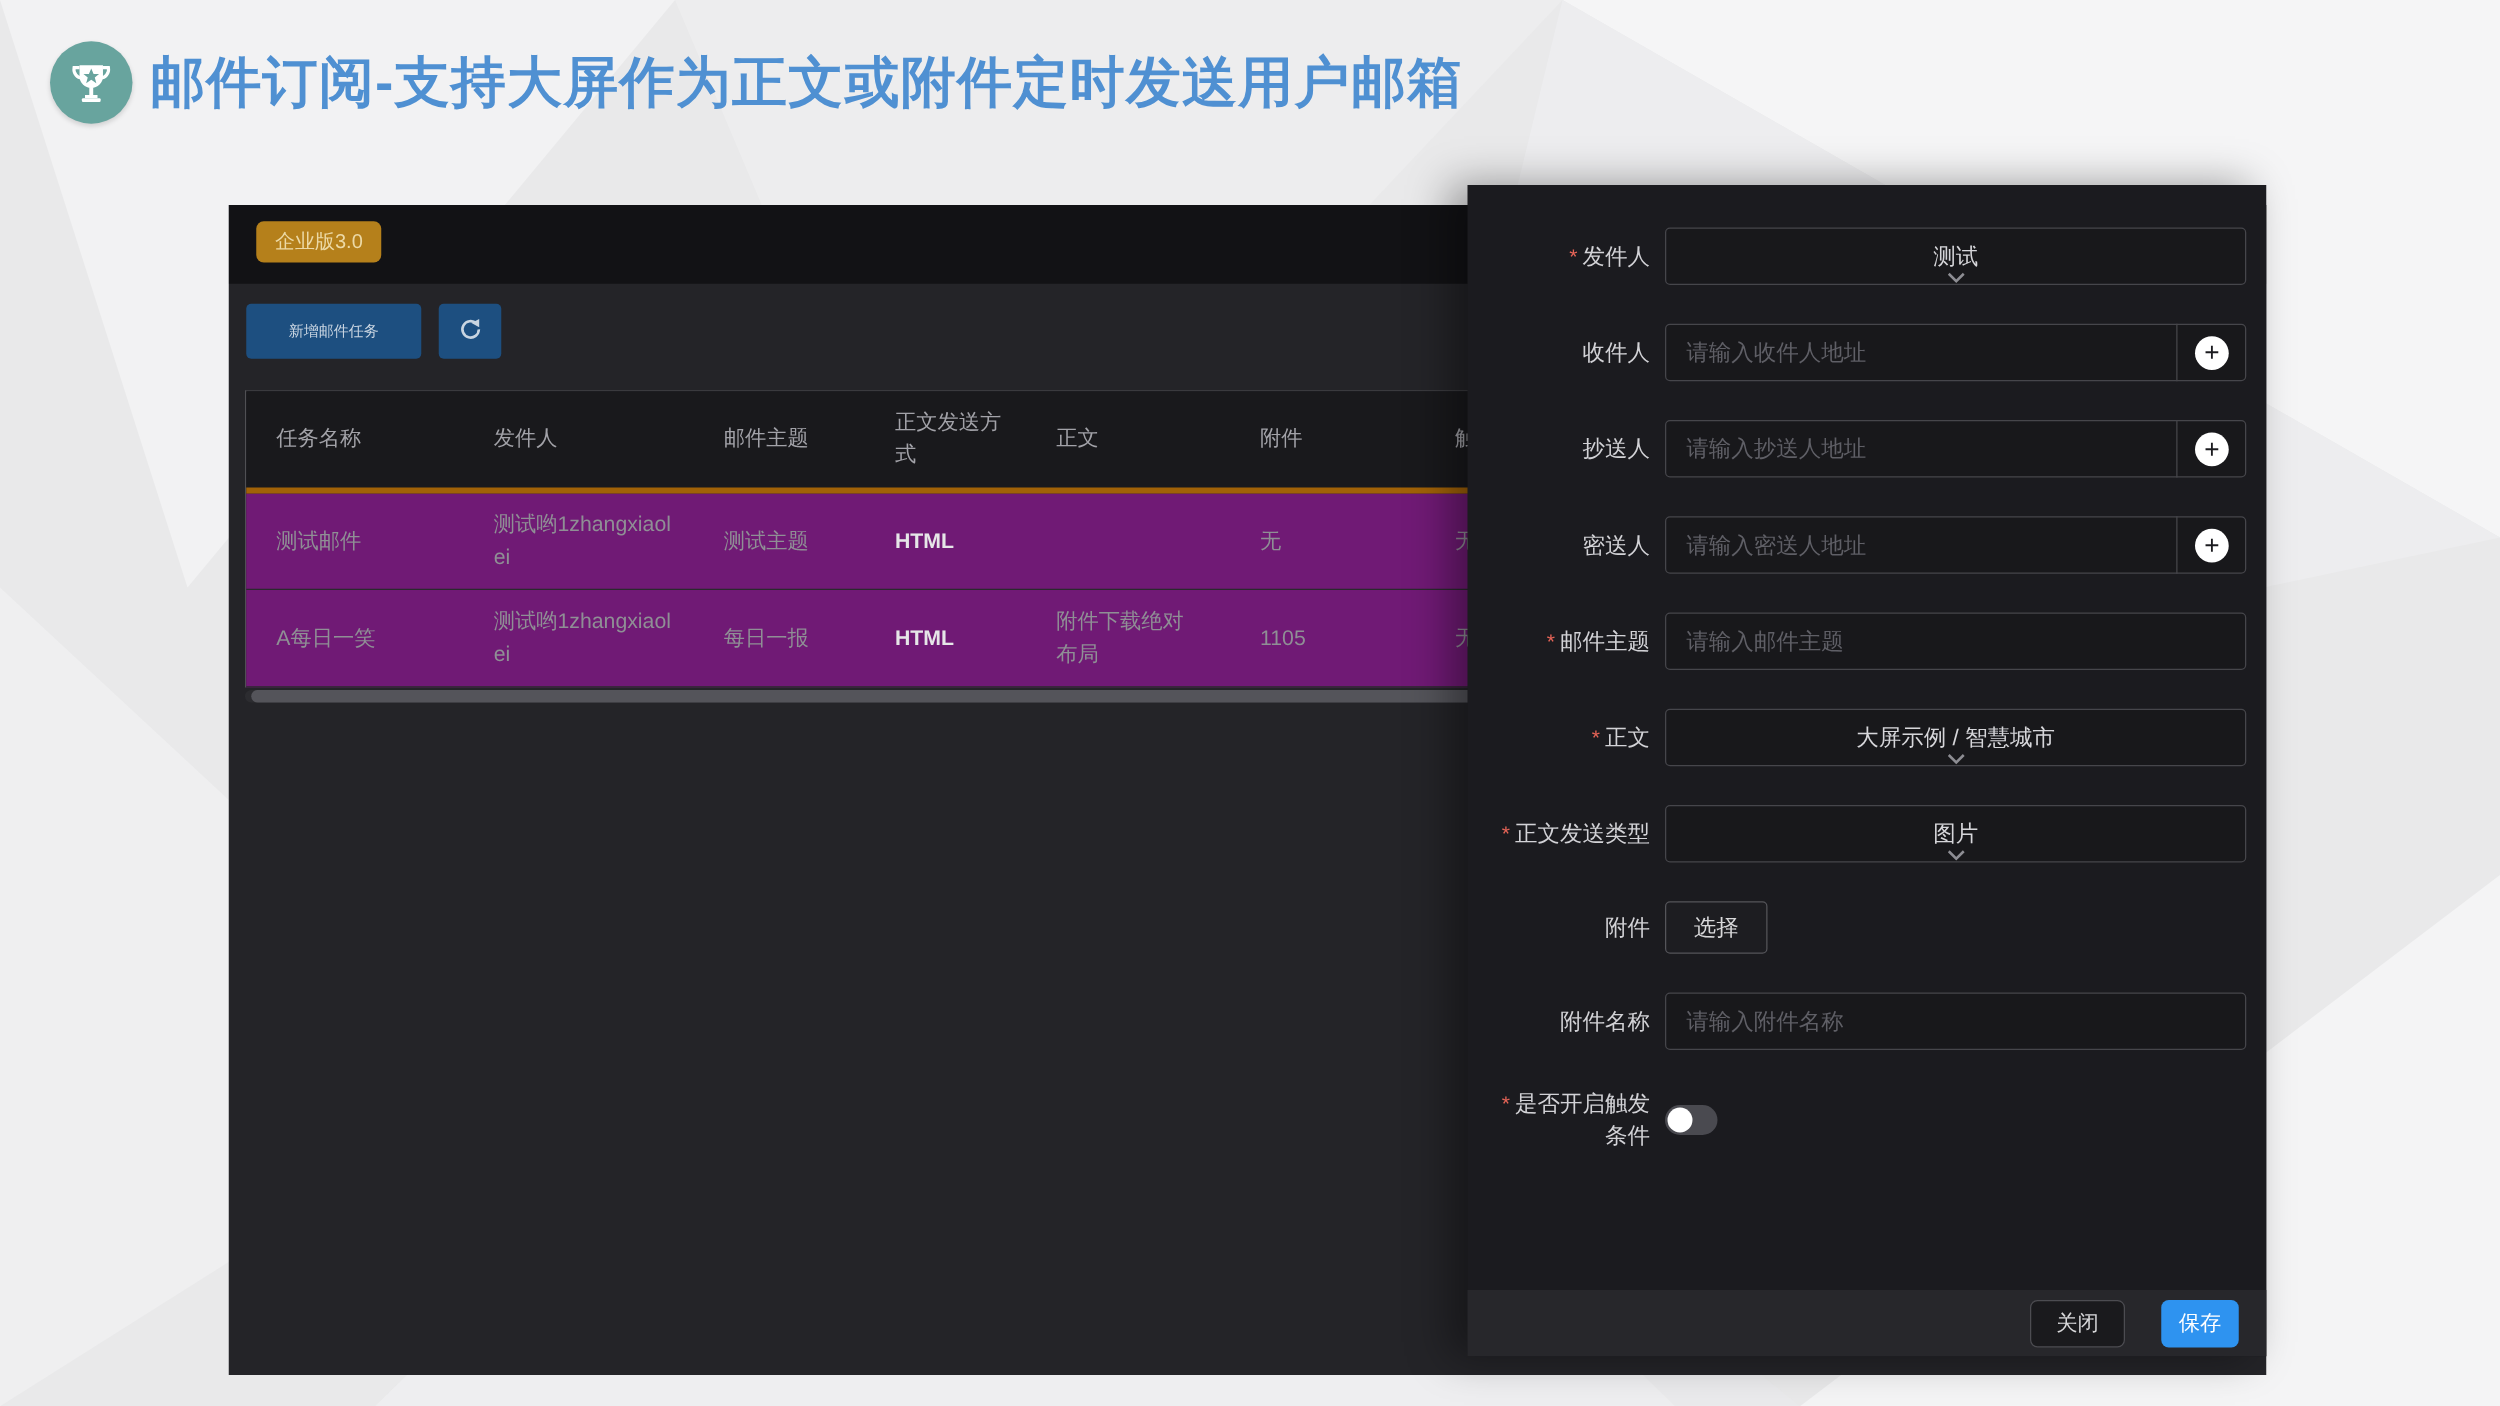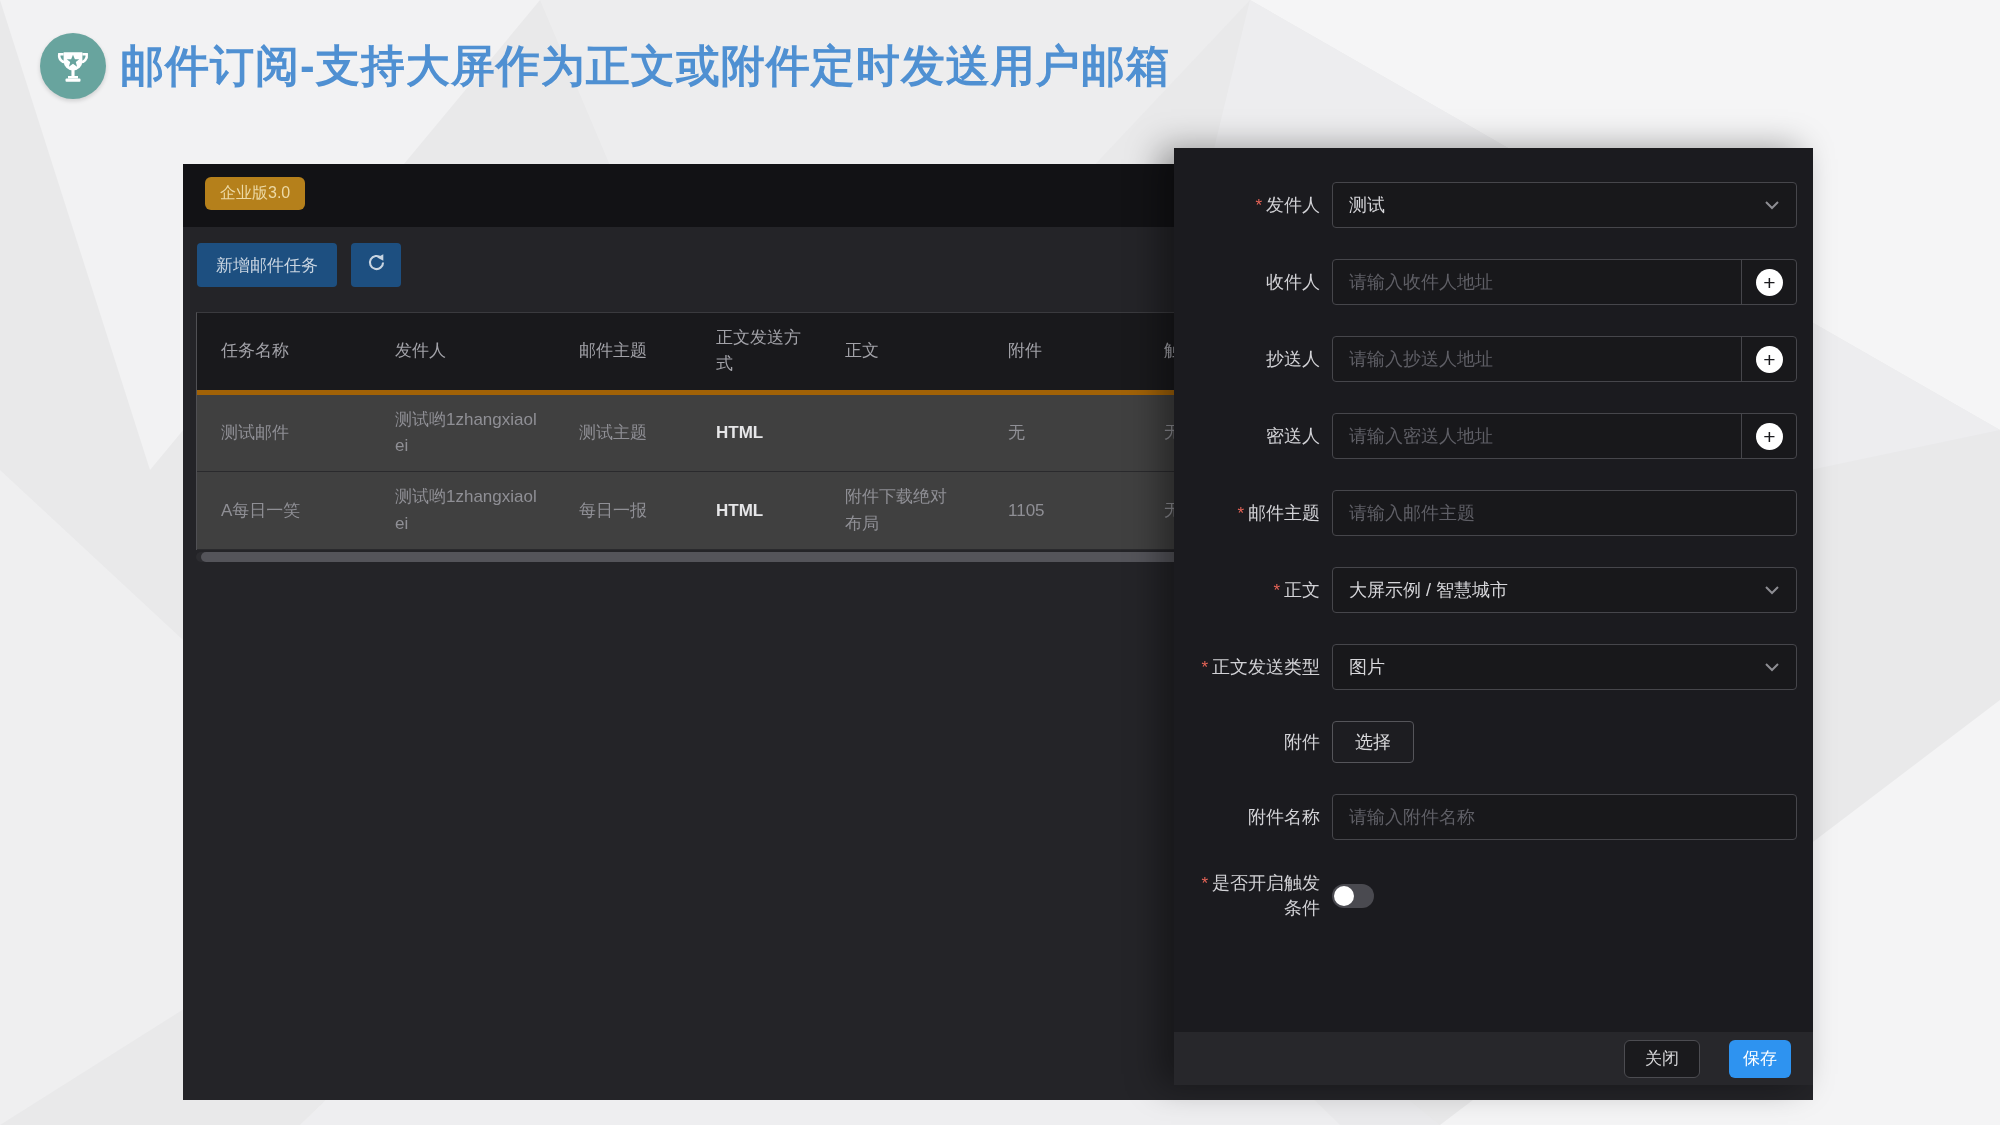--- a/index.html
+++ b/index.html
@@ -13,27 +13,27 @@
   .page-header { position:absolute; left:40px; top:33px; z-index:2; display:flex; align-items:center; }
   .trophy-badge { width:66px; height:66px; border-radius:50%; background:#68a49e; display:flex; align-items:center; justify-content:center; box-shadow:0 2px 4px rgba(0,0,0,.15); flex:0 0 auto; }
   .page-title { margin-left:14px; font-size:44px; font-weight:bold; color:#4f90d2; letter-spacing:1px; white-space:nowrap; }
 
   
   .app-window { position:absolute; left:183px; top:164px; width:1630px; height:936px; background:#242428; z-index:1; overflow:hidden; }
   .app-topbar { height:63px; background:#121215; }
   .version-badge { display:inline-block; margin:13px 0 0 22px; padding:6px 15px; background:#b5801b; color:#ecd9a6; font-size:16px; border-radius:6px; }
 
   .app-toolbar { display:flex; gap:14px; margin:16px 0 0 14px; }
-  .btn-navy { height:44px; background:#1d4f80; color:#c9d5e1; font-size:17px; border:none; border-radius:4px; cursor:pointer; font-family:inherit; display:flex; align-items:center; justify-content:center; }
+  .btn-navy { height:44px; background:#1d4f80; color:#c9d5e1; font-size:12px; border:none; border-radius:4px; cursor:pointer; font-family:inherit; display:flex; align-items:center; justify-content:center; }
   .btn-add { width:140px; }
   .btn-refresh { width:50px; }
 
   
   .table-wrap { position:relative; margin:25px 0 0 13px; width:1615px; border-top:1px solid #3a3a3e; border-left:1px solid #505054; }
-  .t-row { display:flex; width:1615px; background:#404040; border-bottom:1px solid #2a2a2d; }
+  .t-row { display:flex; width:1615px; background:#701a75; border-bottom:1px solid #2a2a2d; }
   .t-head { background:#19191c; border-bottom:5px solid #a16207; display:flex; width:1615px; }
   .t-cell { min-height:66px; padding:12px 10px 12px 24px; font-size:17px; color:#8f8f95; display:flex; align-items:center; word-break:break-all; line-height:1.55; }
   .t-head .t-cell { color:#a2a2a8; }
   .c0{width:174px;} .c1{width:184px;} .c2{width:137px;} .c3{width:129px;} .c4{width:163px;} .c5{width:156px;} .c6{flex:1;}
   .cell-html { font-weight:bold; color:#e6e6e8; }
   .cell-clamp { max-width:112px; display:inline-block; }
 
   .h-scrollbar { position:relative; margin:2px 0 0 13px; width:1615px; height:10px; background:#2c2c30; border-radius:5px; }
   .h-scrollbar .thumb { position:absolute; left:5px; top:0; height:10px; width:1570px; background:#54545a; border-radius:5px; }
 
@@ -43,21 +43,21 @@
   .modal-title { color:#ffffff; font-size:20px; }
   .modal-close { color:#ffffff; font-size:22px; font-weight:300; cursor:pointer; line-height:1; }
 
   .modal-body { padding:34px 16px 0 16px; }
   .form-row { display:flex; align-items:center; margin-bottom:31px; }
   .form-label { width:130px; margin-right:12px; text-align:right; font-size:18px; color:#d2d2d6; line-height:24px; flex:0 0 auto; }
   .req { color:#e66457; font-size:17px; margin-right:4px; }
   .form-control { flex:1; }
 
   .ctl { height:46px; background:#18181b; border:1px solid #46464b; border-radius:4px; font-size:18px; color:#d6d6da; width:100%; }
-  .select { display:flex; align-items:center; justify-content:space-between; padding:0 16px; cursor:pointer; }
+  .select { display:flex; align-items:center; justify-content:flex-end; padding:0 16px; cursor:pointer;flex-direction:column; }
   .chevron { width:16px; height:10px; flex:0 0 auto; }
 
   .input-group { position:relative; }
   .text-input { padding:0 16px; outline:none; font-family:inherit; }
   .text-input::placeholder { color:#5f5f66; }
   .with-append .text-input { padding-right:66px; }
   .append { position:absolute; right:0; top:0; bottom:0; width:56px; border-left:1px solid #46464b; display:flex; align-items:center; justify-content:center; cursor:pointer; }
   .plus-circle { width:27px; height:27px; border-radius:50%; background:#ffffff; color:#1b1b1f; display:flex; align-items:center; justify-content:center; font-size:21px; line-height:1; font-weight:400; }
 
   .btn-choose { height:42px; padding:0 22px; background:#1d1d21; border:1px solid #55555a; border-radius:4px; color:#d8d8da; font-size:18px; cursor:pointer; font-family:inherit; }

